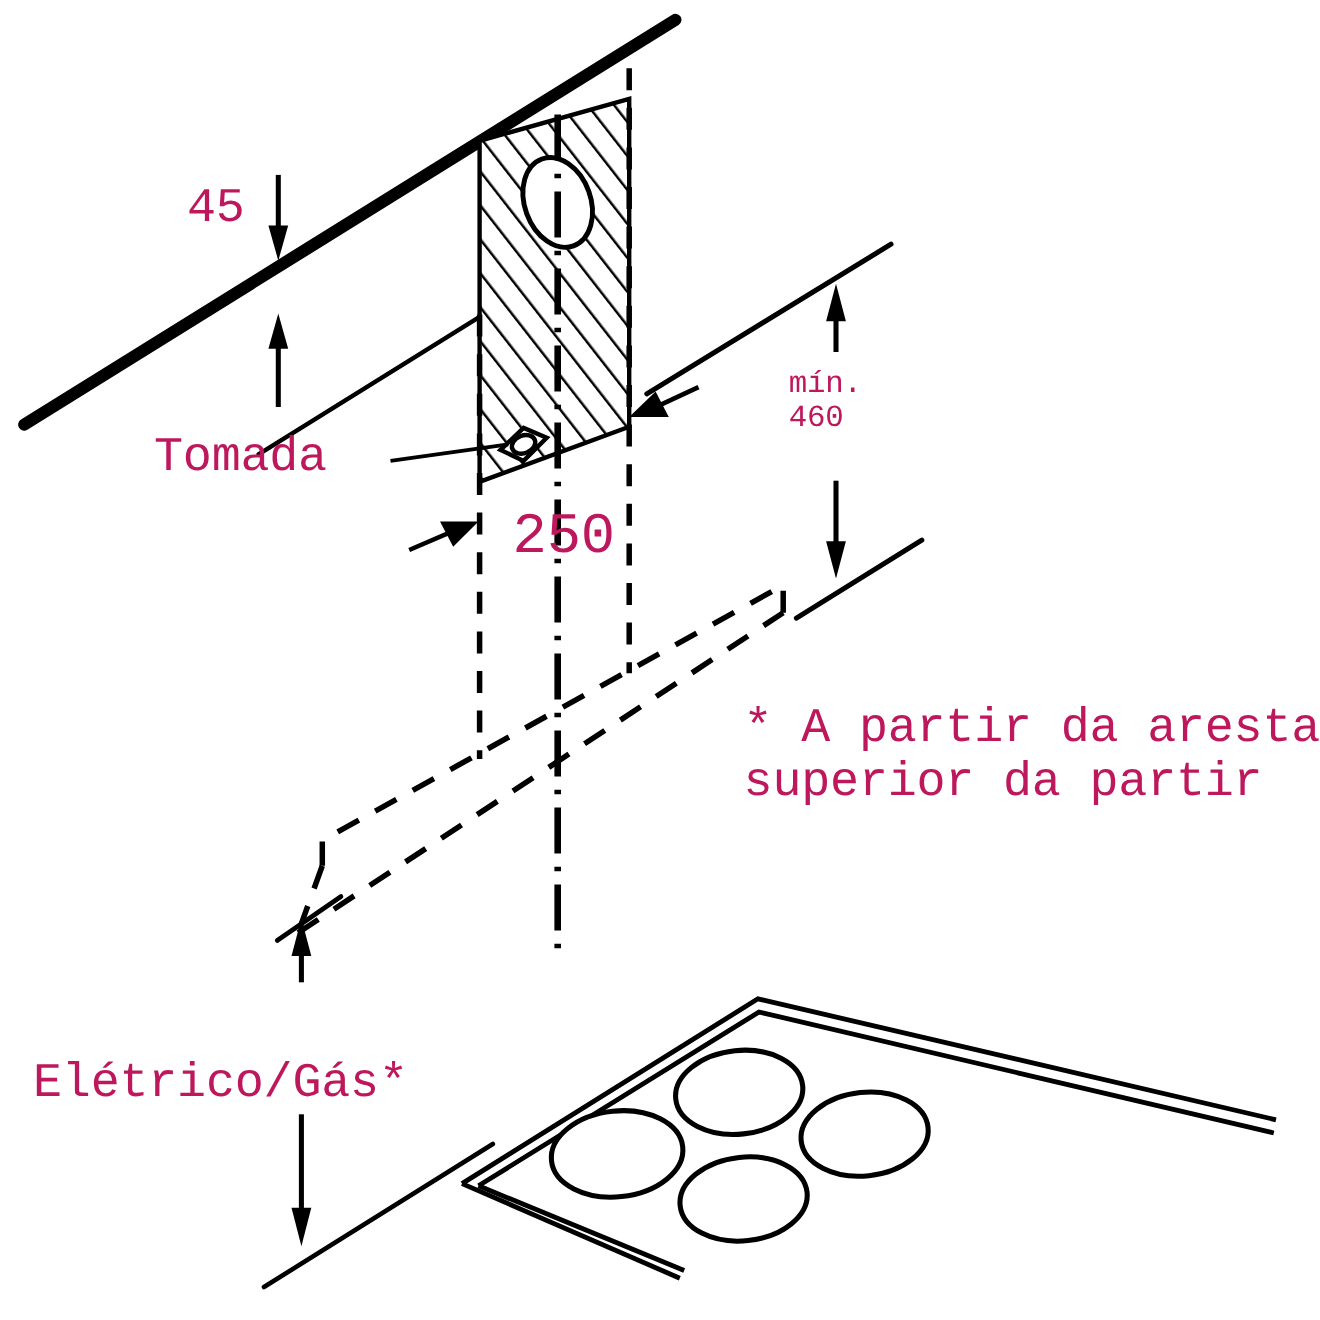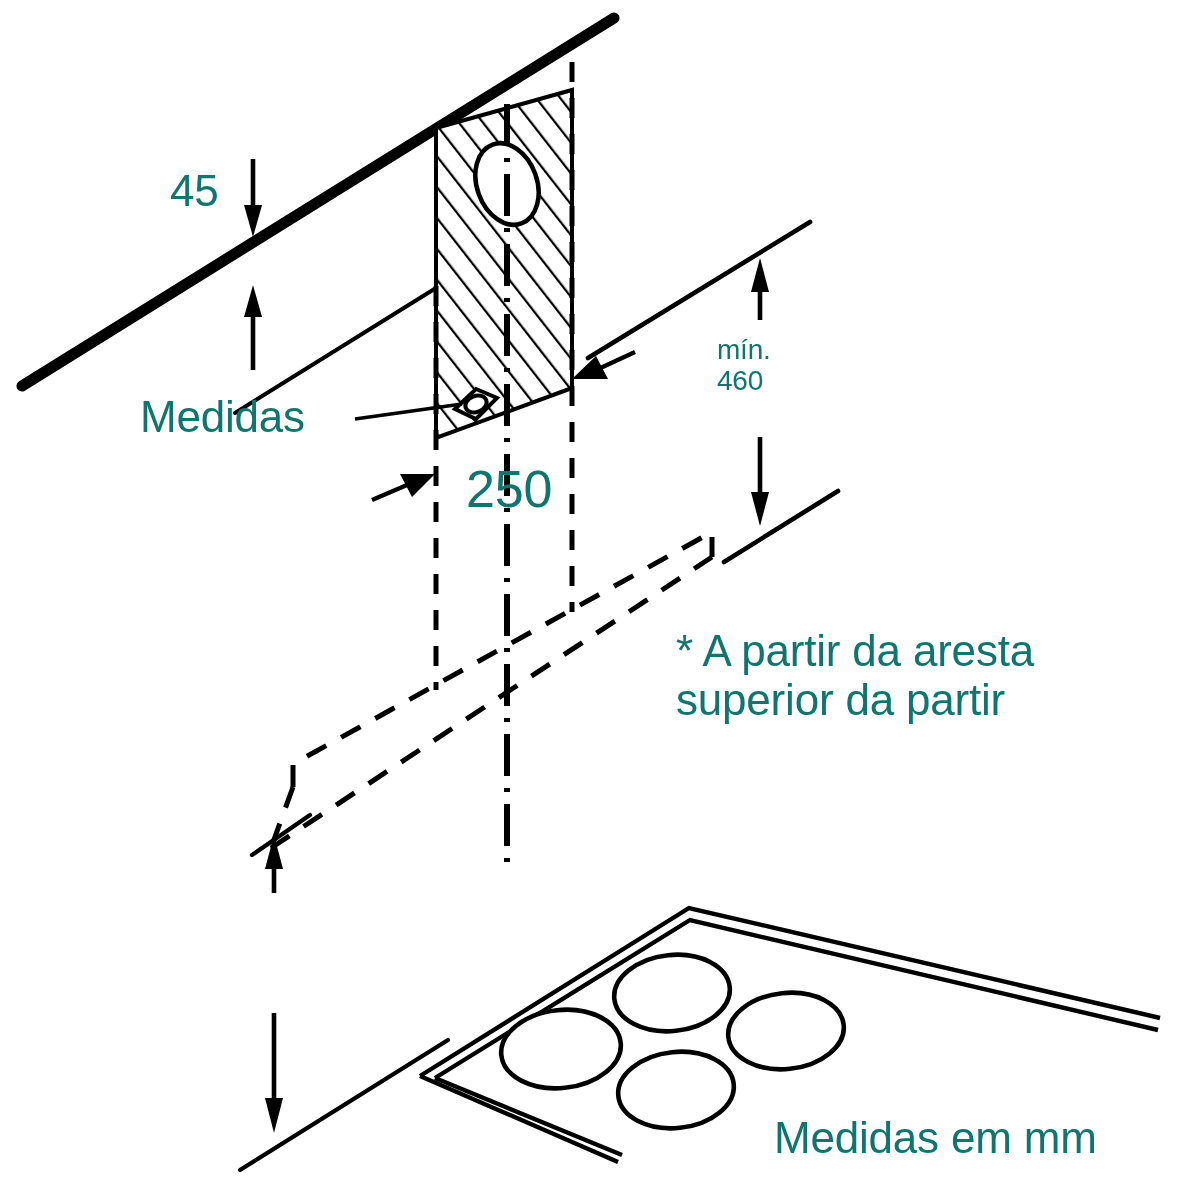--- a/index.html
+++ b/index.html
@@ -17,31 +17,31 @@
   }
   svg.diagram {
     position: absolute;
     left: 0;
     top: 0;
     width: 1200px;
     height: 1200px;
   }
   .lbl {
     position: absolute;
-    color: #0f766e;
-    font-family: Liberation Sans, sans-serif;
+    color: #be185d;
+    font-family: Liberation Mono, monospace;
     white-space: pre;
     line-height: 1.12;
     letter-spacing: -0.2px;
   }
   .lbl-45      { left: 170px; top: 166px; font-size: 44px; }
   .lbl-tomada  { left: 140px; top: 392px; font-size: 44px; }
   .lbl-250     { left: 466px; top: 460px; font-size: 52px; }
   .lbl-min330  { left: 717px; top: 334px; font-size: 28px; }
-  .lbl-note    { left: 676px; top: 626px; font-size: 44px; }
+  .lbl-note    { left: 676px; top: 639px; font-size: 44px; }
   .lbl-min550  { left: 30px;  top: 912px; font-size: 44px; }
   .lbl-medidas { left: 774px; top: 1113px; font-size: 44px; }
 </style>
 </head>
 <body>
 
 <div id="page">
 
   <svg class="diagram" viewBox="0 0 1200 1200" xmlns="http://www.w3.org/2000/svg">
     <defs>
@@ -142,25 +142,24 @@
 
       <ellipse cx="672" cy="993" rx="58" ry="38" transform="rotate(-6 672 993)" fill="#ffffff" stroke="#000000" stroke-width="4.6"></ellipse>
       <ellipse cx="561" cy="1049" rx="60" ry="39" transform="rotate(-6 561 1049)" fill="#ffffff" stroke="#000000" stroke-width="4.6"></ellipse>
       <ellipse cx="786" cy="1031" rx="58" ry="38" transform="rotate(-6 786 1031)" fill="#ffffff" stroke="#000000" stroke-width="4.6"></ellipse>
       <ellipse cx="676" cy="1090" rx="58" ry="38" transform="rotate(-6 676 1090)" fill="#ffffff" stroke="#000000" stroke-width="4.6"></ellipse>
     </g>
   </svg>
 
   <div class="lbl lbl-45">45</div>
 
-  <div class="lbl lbl-tomada">Medidas</div>
+  <div class="lbl lbl-tomada">Tomada</div>
 
   <div class="lbl lbl-250">250</div>
 
   <div class="lbl lbl-min330"><span>mín.</span><br><span>460</span></div>
 
   <div class="lbl lbl-note"><span>* A partir da aresta</span><br><span>superior da partir</span></div>
 
-  <div class="lbl lbl-min550"><br></div>
+  <div class="lbl lbl-min550"><br><span>Elétrico/Gás*</span></div>
 
-  <div class="lbl lbl-medidas">Medidas em mm</div>
 
 </div>
 
 </body></html>

